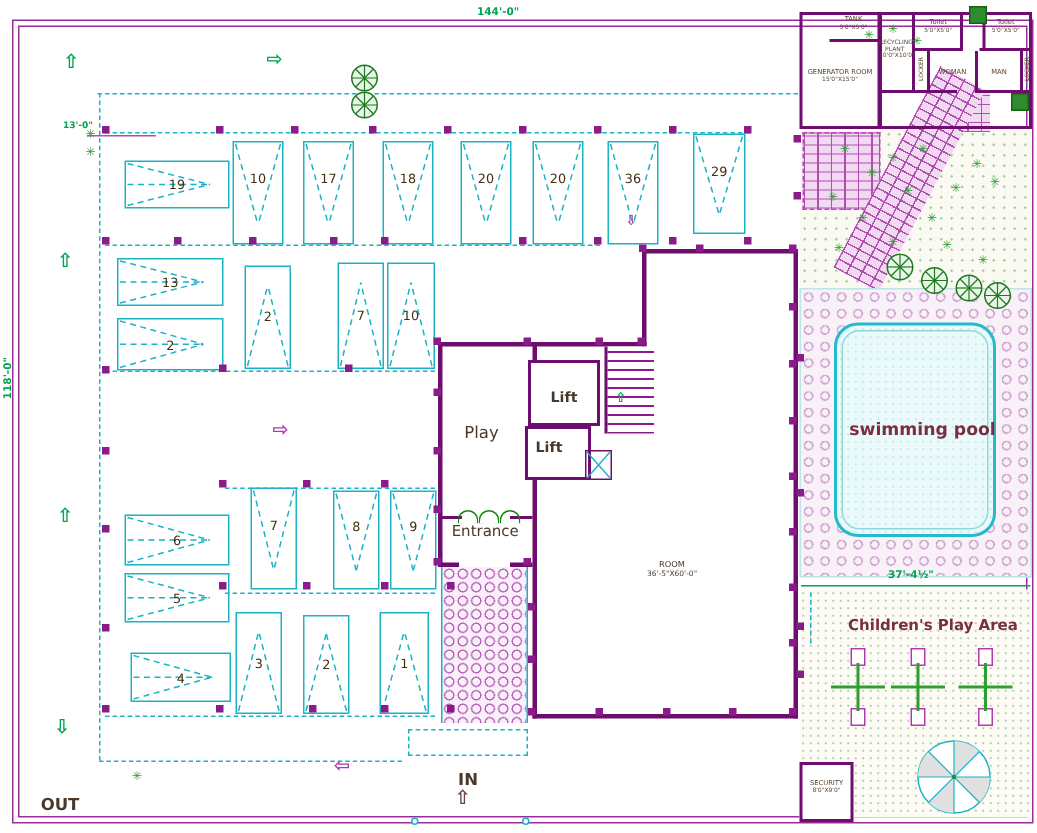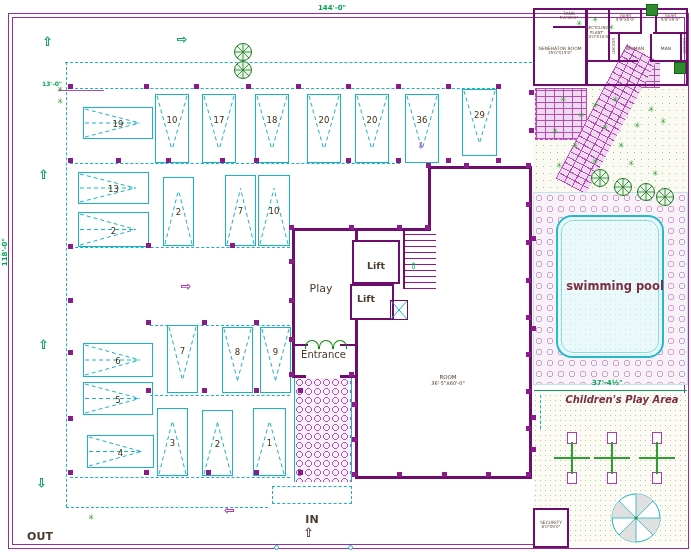--- a/index.html
+++ b/index.html
@@ -130,21 +130,21 @@
 
   <div class="blabel" style="left:296px;top:282px;width:50px;font-size:11px;">Play</div>
   <div class="blabel" style="left:357px;top:260px;width:38px;font-size:9.5px;font-weight:bold;">Lift</div>
   <div class="blabel" style="left:347px;top:293px;width:38px;font-size:9.5px;font-weight:bold;">Lift</div>
   <div class="blabel" style="left:295px;top:349px;width:57px;font-size:10px;">Entrance</div>
   <div class="blabel" style="left:420px;top:374px;width:56px;font-size:5.5px;">
     <span style="display:block;">ROOM</span>
     <span style="display:block;font-size:5px;">36'-5"X60'-0"</span>
   </div>
   <div class="blabel maroon" style="left:565px;top:279px;width:100px;font-size:11.5px;">swimming pool</div>
-  <div class="blabel maroon" style="left:563px;top:394px;width:118px;font-size:10px;font-style:italic;">Children's Play Area</div>
+  <div class="blabel maroon" style="left:563px;top:412px;width:118px;font-size:10px;">Children's Play Area</div>
   <div class="blabel" style="left:298px;top:513px;width:28px;font-size:11px;font-weight:bold;">IN</div>
   <div class="blabel" style="left:22px;top:530px;width:36px;font-size:11px;font-weight:bold;">OUT</div>
 
   <div class="svc" style="left:534px;top:46px;width:52px;">
     <span>GENERATOR ROOM</span>
     <span class="dim2">15'0"X15'0"</span>
   </div>
   <div class="svc" style="left:552px;top:11px;width:34px;">
     <span>TANK</span>
     <span class="dim2">5'0"X5'0"</span>

